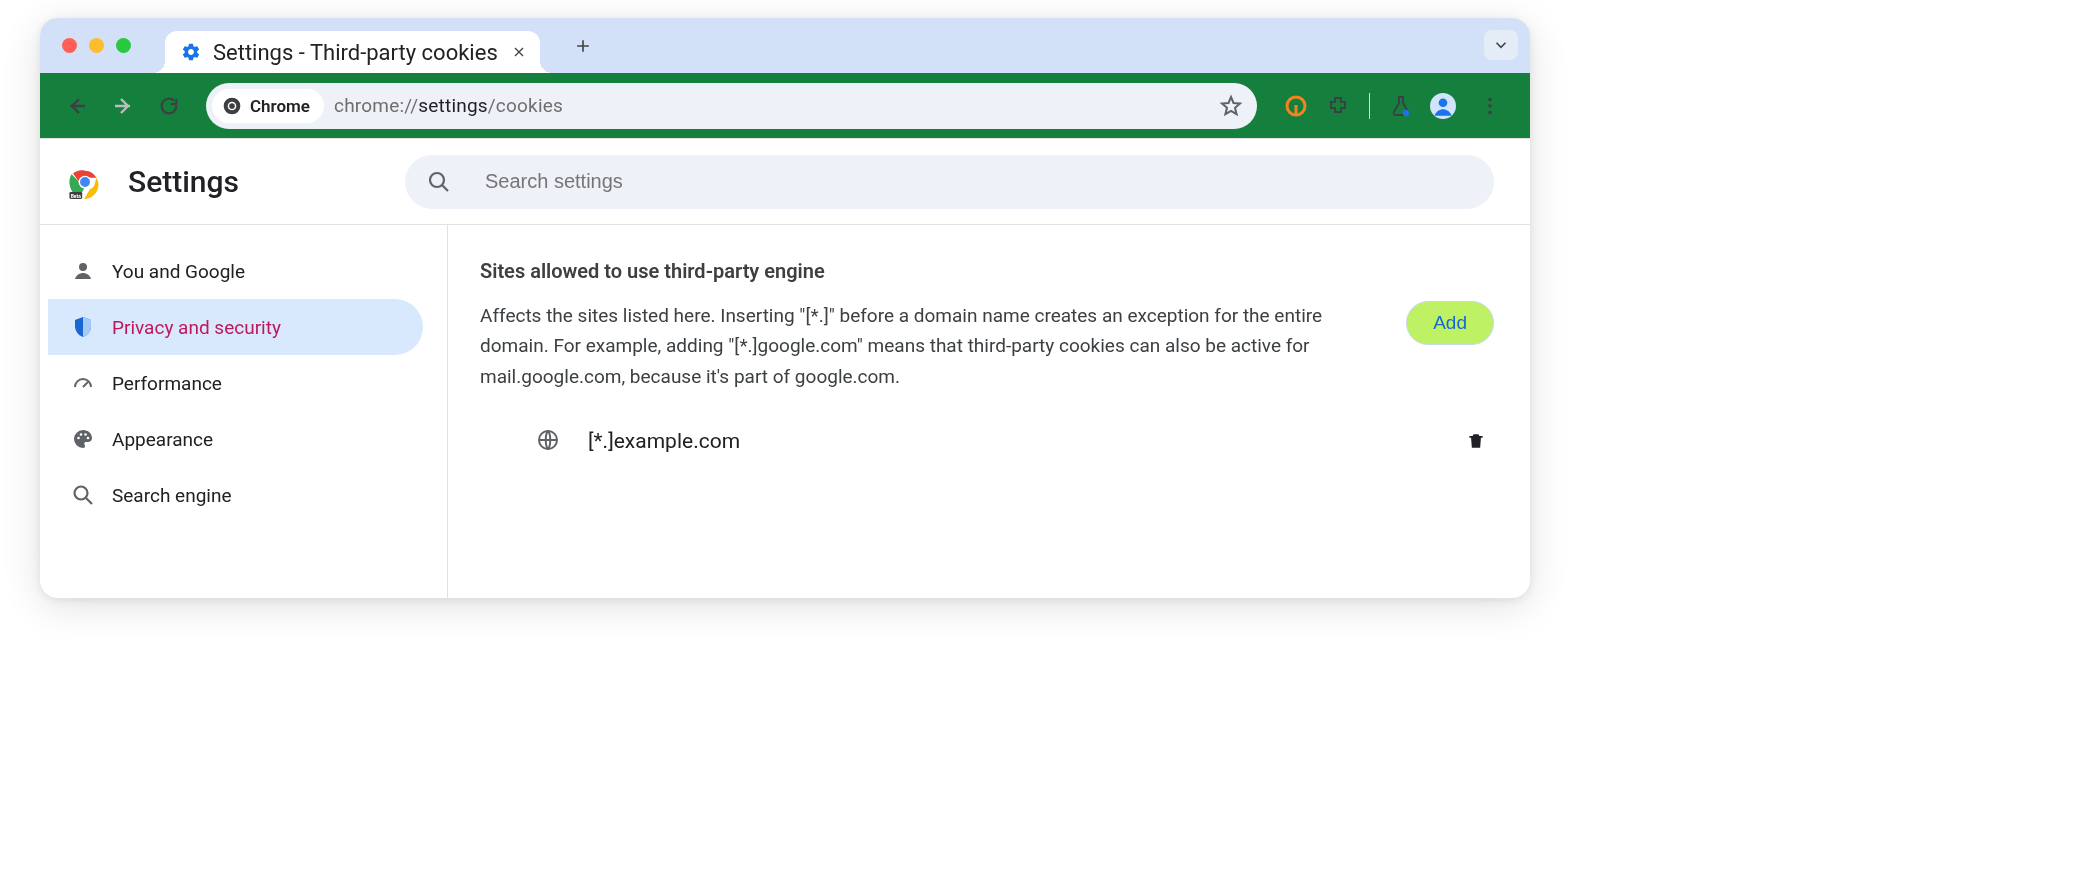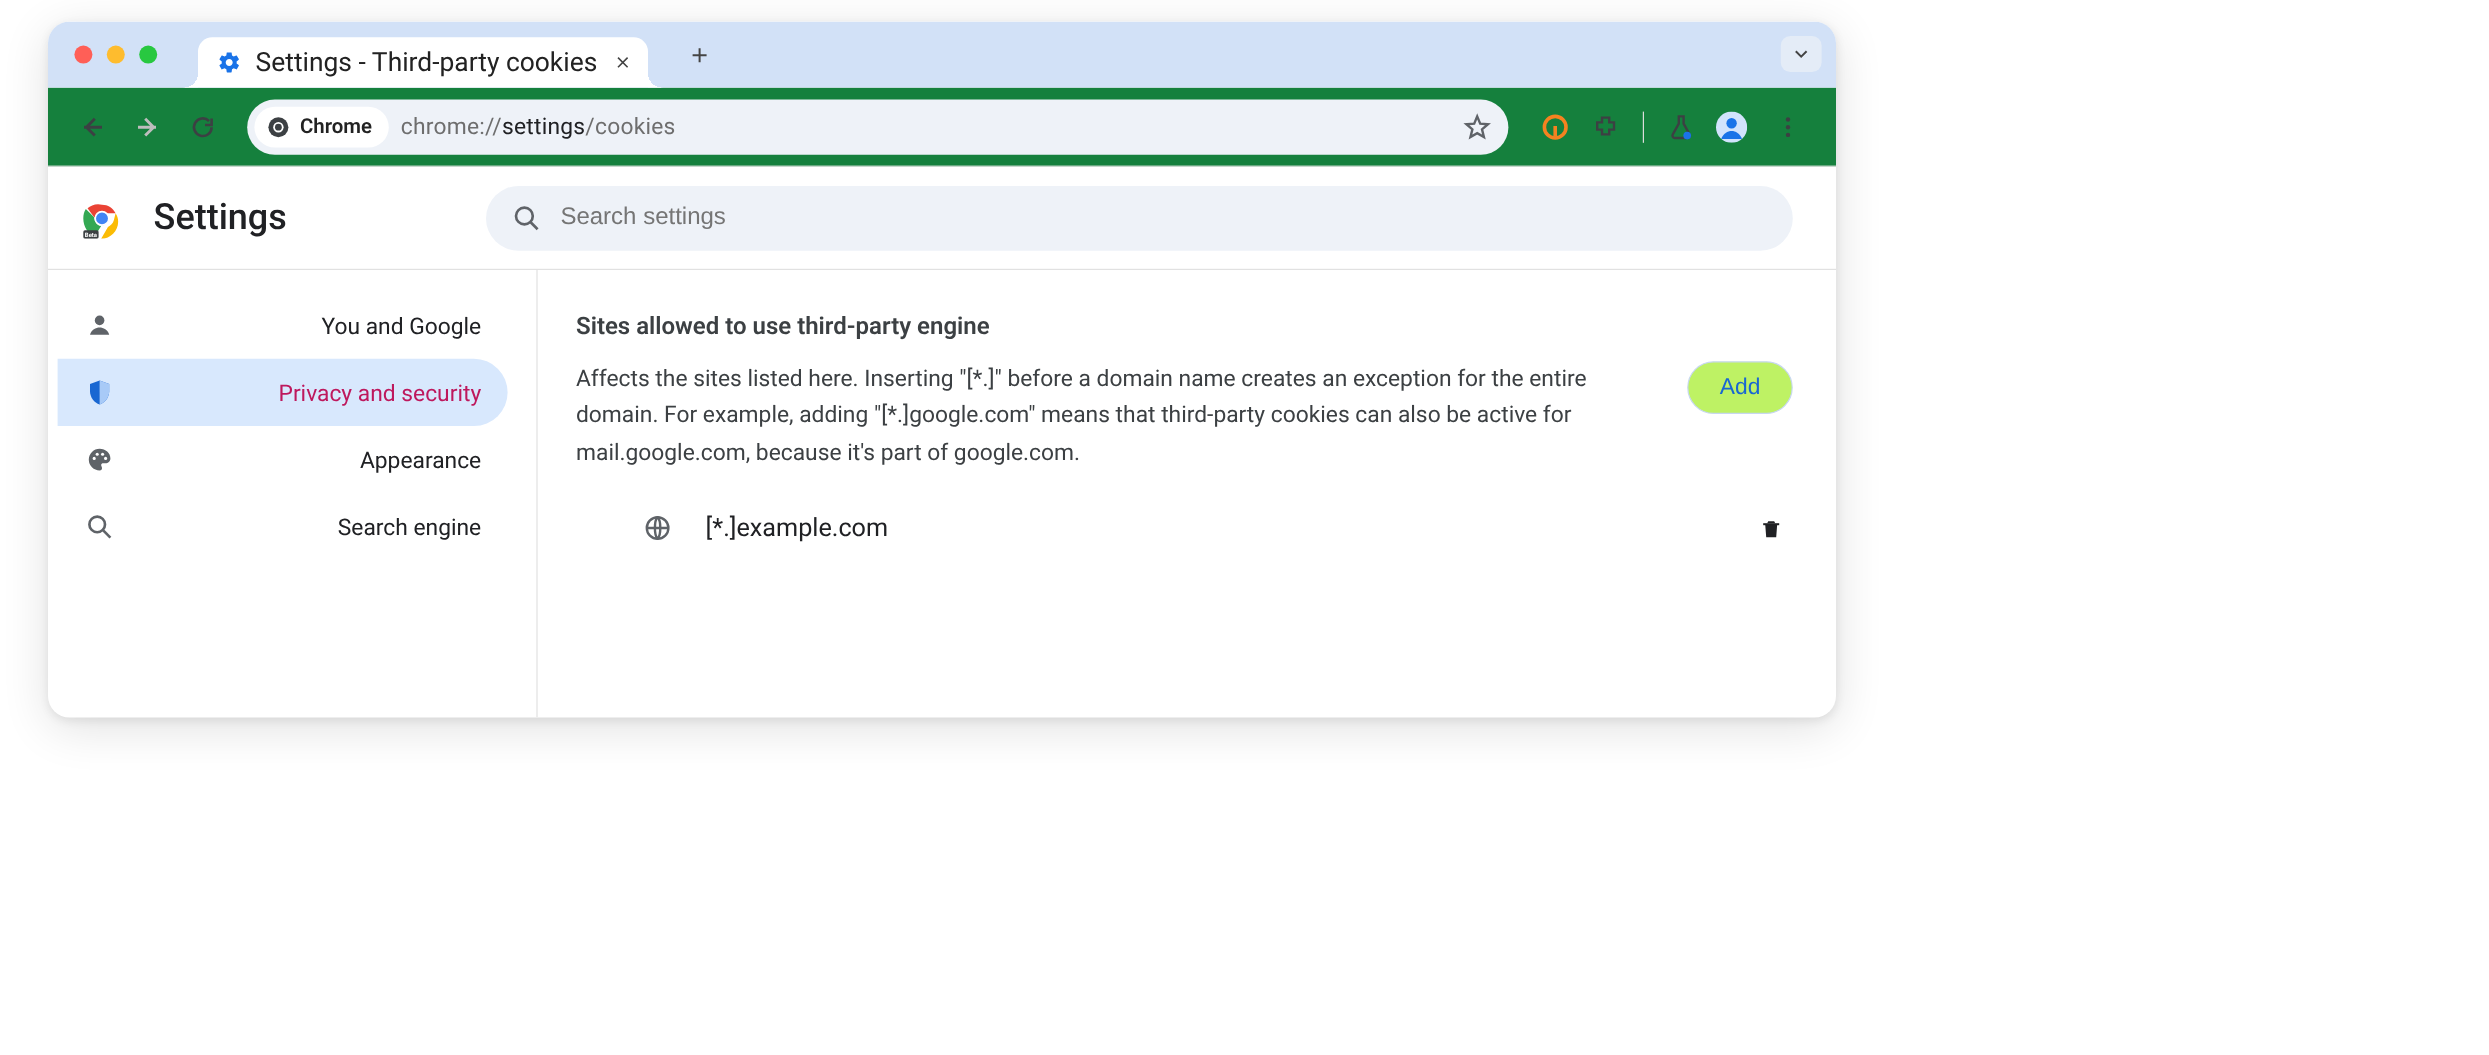--- a/index.html
+++ b/index.html
@@ -131,21 +131,21 @@
   .search-container {
     flex:1;
     margin-left: 140px;
     margin-right: 8px;
     height:54px;
     background:#eef2f8;
     border-radius:27px;
     display:flex;
     align-items:center;
     padding: 0 22px;
-    gap:16px;
+    gap:34px;
   }
   .search-container input {
     border:none; background:transparent; outline:none;
     font-size:20px; color:#5f6368; flex:1;
   }
   .settings-body { flex:1; display:flex; overflow:hidden;}
   .sidebar {
     width:408px;
     border-right:1px solid #e1e1e1;
     padding: 18px 8px;
@@ -155,21 +155,20 @@
     display:flex;
     align-items:center;
     gap: 16px;
     height:56px;
     padding: 0 22px;
     border-radius: 0 28px 28px 0;
     font-size:19px;
     color:#202124;
     margin-right: 16px;
     cursor:pointer;
-    justify-content:space-between;
   }
   .side-item .icon { width:26px; height:26px; display:flex; align-items:center; justify-content:center; color:#5f6368;}
   .side-item.active { background:#d8e8fd; color:#be185d; }
   .side-item.active .icon { color:#1967d2; }
   .content {
     flex:1;
     padding: 34px 36px 12px 32px;
     overflow:hidden;
   }
   .section-title { font-size:20px; font-weight:600; color:#3c4043; margin-bottom: 18px;}
@@ -345,20 +344,29 @@
               <svg viewBox="0 0 24 24" width="24" height="24">
                 <path fill="#1967d2" d="M12 2l8 3v6c0 5-3.5 9.7-8 11-4.5-1.3-8-6-8-11V5z"></path>
                 <path fill="#a8caf7" d="M12 2v20c4.5-1.3 8-6 8-11V5z"></path>
               </svg>
             </span>
           <span>Privacy and security</span>
         </div>
         <div class="side-item">
           <span class="icon">
               <svg viewBox="0 0 24 24" width="24" height="24">
+                <path fill="none" stroke="#5f6368" stroke-width="2" d="M4 16a8 8 0 1 1 16 0"></path>
+                <line x1="12" y1="16" x2="17" y2="11" stroke="#5f6368" stroke-width="2"></line>
+              </svg>
+            </span>
+          <span>Performance</span>
+        </div>
+        <div class="side-item">
+          <span class="icon">
+              <svg viewBox="0 0 24 24" width="24" height="24">
                 <path fill="#5f6368" d="M12 3a9 9 0 1 0 0 18c1.5 0 2-1 2-2s-.7-1.6-.7-2.5c0-1 .8-1.5 1.7-1.5h2c2 0 4-1.6 4-4 0-4.4-4-8-9-8z"></path>
                 <circle cx="7.5" cy="11" r="1.3" fill="#fff"></circle>
                 <circle cx="10" cy="7.5" r="1.3" fill="#fff"></circle>
                 <circle cx="14.5" cy="7.5" r="1.3" fill="#fff"></circle>
                 <circle cx="17" cy="11" r="1.3" fill="#fff"></circle>
               </svg>
             </span>
           <span>Appearance</span>
         </div>
         <div class="side-item">

